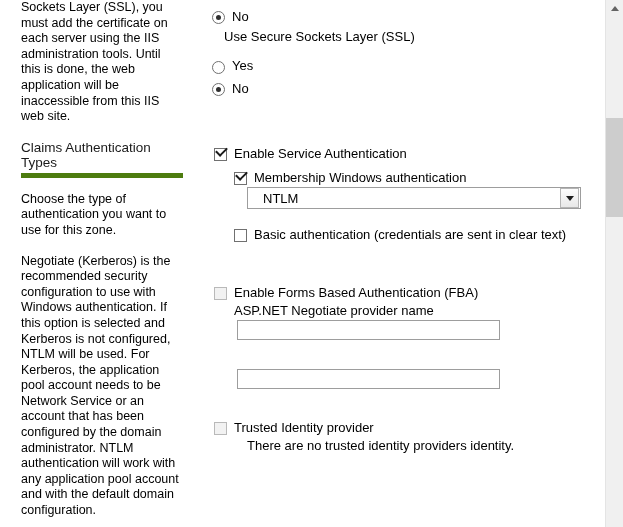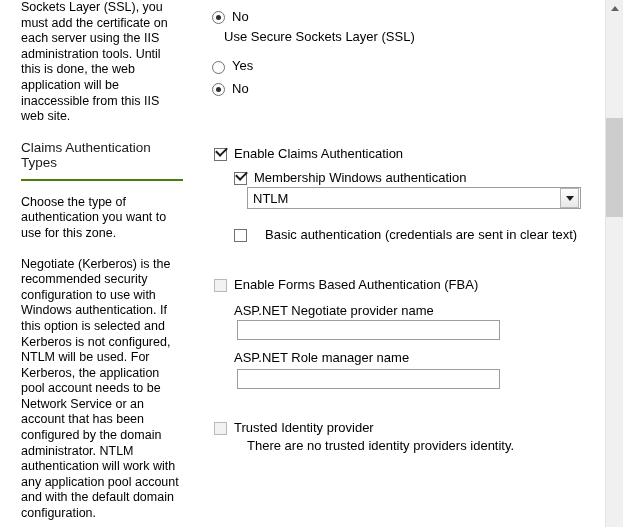--- a/index.html
+++ b/index.html
@@ -37,22 +37,22 @@
     line-height: 15.6px;
     color: #000000;
   }
   .left-col p.first {
     margin-top: 0;
   }
   .section-heading {
     font-size: 13.5px;
     color: #1a1a1a;
     margin: 9px 0 14px 0;
-    padding-bottom: 9px;
-    border-bottom: 2px solid #4d7c0f;
+    padding-bottom: 3px;
+    border-bottom: 5px solid #4d7c0f;
     width: 162px;
   }
 
   
   .right-col {
     position: absolute;
     left: 206px;
     top: 0;
     width: 380px;
     height: 414px;
@@ -132,21 +132,21 @@
   }
 
   .select {
     height: 22px;
     border: 1px solid #9d9d9d;
     background: #ffffff;
     box-sizing: border-box;
     display: flex;
     align-items: center;
     justify-content: space-between;
-    padding-left: 5px;
+    padding-left: 15px;
     font-size: 13px;
   }
   .select .arrow-btn {
     width: 19px;
     height: 20px;
     margin: 0 1px 0 0;
     background: linear-gradient(#fdfdfd, #e8e8e8);
     border: 1px solid #b5b5b5;
     box-sizing: border-box;
     display: flex;
@@ -225,49 +225,48 @@
       <span class="radio"></span>
       <span class="lbl">Yes</span>
     </div>
     <div class="row abs" style="left:6px; top:81px;">
       <span class="radio checked"></span>
       <span class="lbl">No</span>
     </div>
 
     <div class="row abs" style="left:8px; top:146px;">
       <span class="cb checked"></span>
-      <span class="lbl">Enable Claims Authentication</span>
+      <span class="lbl">Enable Service Authentication</span>
     </div>
 
     <div class="row abs" style="left:28px; top:170px;">
       <span class="cb checked"></span>
       <span class="lbl">Membership Windows authentication</span>
     </div>
 
     <div class="select abs" style="left:41px; top:187px; width:334px;">
       <span>NTLM</span>
       <span class="arrow-btn">
         <span class="arrow-down"></span>
       </span>
     </div>
 
-    <div class="row abs" style="left:28px; top:227px;gap:11px;">
+    <div class="row abs" style="left:28px; top:227px;">
       <span class="cb"></span>
       <span class="lbl">Basic authentication (credentials are sent in clear text)</span>
     </div>
 
-    <div class="row abs" style="left:8px; top:277px;">
+    <div class="row abs" style="left:8px; top:285px;">
       <span class="cb dim"></span>
       <span class="lbl">Enable Forms Based Authentication (FBA)</span>
     </div>
 
     <div class="abs plain-label" style="left:28px; top:303px;">ASP.NET Negotiate provider name</div>
     <div class="textbox abs" style="left:31px; top:320px; width:263px;"></div>
 
-    <div class="abs plain-label" style="left:28px; top:350px;">ASP.NET Role manager name</div>
     <div class="textbox abs" style="left:31px; top:369px; width:263px;"></div>
 
     <div class="row abs" style="left:8px; top:420px;">
       <span class="cb dim"></span>
       <span class="lbl">Trusted Identity provider</span>
     </div>
     <div class="abs plain-label" style="left:41px; top:438px;">There are no trusted identity providers identity.</div>
 
   </div>
 

